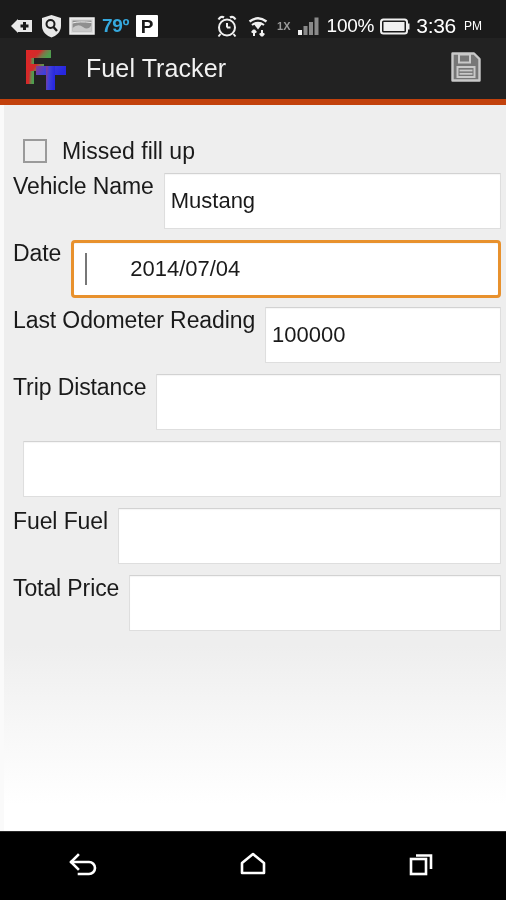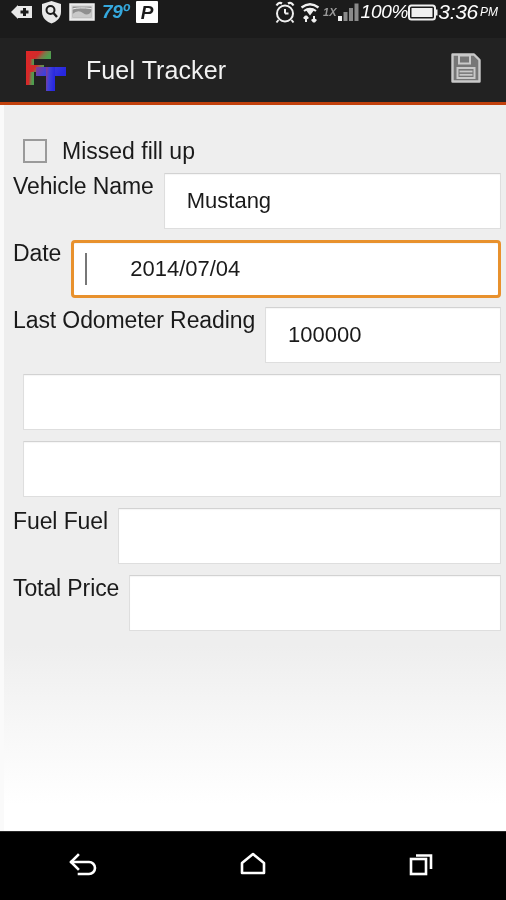--- a/index.html
+++ b/index.html
@@ -19,35 +19,35 @@
   }
 
   
   .status-bar {
     position: absolute;
     top: 0; left: 0;
     width: 506px;
     height: 38px;
     background: #1b1b1b;
     display: flex;
-    align-items: flex-start;
-    box-sizing: border-box;
-    padding: 0 8px 0 10px;
-    font-style: italic;
+    align-items: flex-end;
+    box-sizing: border-box;
+    padding: 0 24px 0 10px;
   }
   .status-left {
     display: flex;
     align-items: center;
     gap: 7px;
     flex: 0 0 auto;
   }
   .status-right {
     margin-left: auto;
     display: flex;
     align-items: center;
+    gap: 6px;
     flex: 0 0 auto;
   }
   .sb-icon {
     display: inline-flex;
     align-items: center;
     justify-content: center;
     line-height: 1;
   }
   .temp-text {
     color: #35a8dd;
@@ -94,21 +94,21 @@
   .app-bar {
     position: absolute;
     top: 38px; left: 0;
     width: 506px;
     height: 67px;
     background: #222222;
     display: flex;
     align-items: center;
     box-sizing: border-box;
     padding: 0 20px 0 22px;
-    border-bottom: 3px solid #c2410c;
+    border-bottom: 6px solid #c2410c;
     justify-content: space-between;
   }
   .app-logo {
     position: relative;
     width: 52px;
     height: 46px;
     flex: 0 0 auto;
   }
   .app-title {
     color: #f2f2f2;
@@ -173,21 +173,21 @@
     flex: 1 1 auto;
     margin-left: 10px;
     height: 56px;
     background: #ffffff;
     border: 1px solid #dedede;
     border-top-color: #d2d2d2;
     box-shadow: inset 0 1px 1px rgba(0,0,0,0.045);
     box-sizing: border-box;
     display: flex;
     align-items: center;
-    padding-left: 22px;
+    padding-left: 6px;
     font-size: 22px;
     color: #1a1a1a;
     border-radius: 1px;
   }
   .field-input.focused {
     border: 3px solid #e8912d;
     border-radius: 4px;
     padding-left: 11px;
     height: 58px;
     position: relative;
@@ -366,20 +366,21 @@
         <span>2014/07/04</span>
       </div>
     </div>
 
     <div class="field-row">
       <span class="field-label">Last Odometer Reading</span>
       <div class="field-input" placeholder="">100000</div>
     </div>
 
     <div class="field-row">
+      <span class="field-label">Trip Distance</span>
       <div class="field-input" placeholder=""></div>
     </div>
 
     <div class="field-row">
       <div class="field-input" placeholder=""></div>
     </div>
 
     <div class="field-row">
       <span class="field-label">Fuel Fuel</span>
       <div class="field-input" placeholder=""></div>

